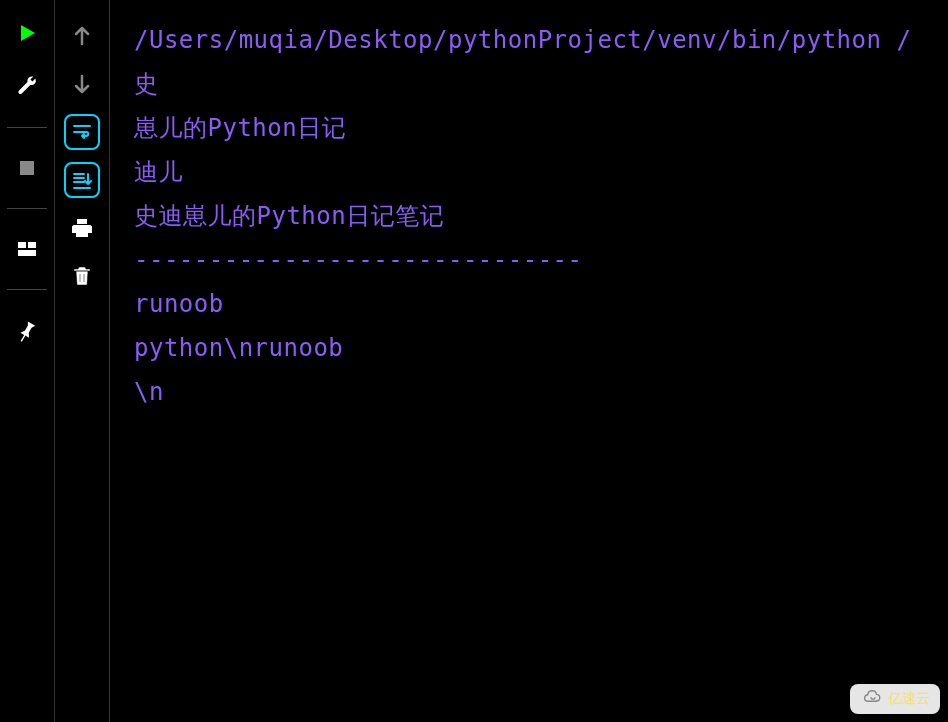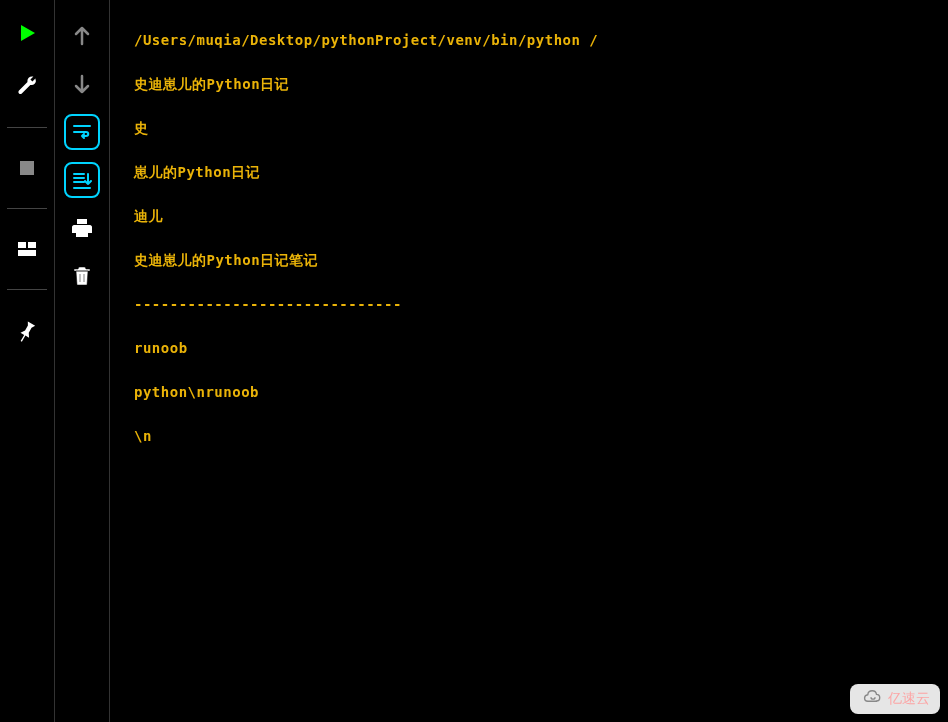--- a/index.html
+++ b/index.html
@@ -61,39 +61,39 @@
       background: #444;
       margin: 4px 0;
     }
     .console-area {
       flex: 1;
       padding: 18px 0 0 24px;
       background: #000;
       overflow: hidden;
     }
     .console-line {
-      font-size: 14px;
+      font-size: 24px;
       line-height: 44px;
-      color: #eab308;
+      color: #8b5cf6;
       white-space: pre;
-      font-weight: 700;
+      font-weight: 400;
       letter-spacing: 0.5px;
     }
     .watermark {
       position: absolute;
       bottom: 8px;
       right: 8px;
       background: rgba(255,255,255,0.9);
       border-radius: 8px;
       padding: 4px 10px;
       display: flex;
       align-items: center;
       gap: 6px;
       font-size: 14px;
-      color: #fca5a5;
+      color: #fde047;
       justify-content: space-between;
     }
     .watermark svg {
       width: 22px;
       height: 22px;
     }
   </style>
 </head>
 <body>
 
@@ -158,21 +158,20 @@
   </div>
   <div class="icon-btn">
     <svg viewBox="0 0 24 24">
       <path d="M6 7h12l-1 14H7L6 7zm3-4h6l1 2h4v2H4V5h4l1-2z M10 10v8 M14 10v8" fill="#fff" stroke="#000" stroke-width="0.5"></path>
     </svg>
   </div>
 </div>
 
 <div class="console-area">
   <div class="console-line">/Users/muqia/Desktop/pythonProject/venv/bin/python /</div>
-  <div class="console-line">史迪崽儿的Python日记</div>
   <div class="console-line">史</div>
   <div class="console-line">崽儿的Python日记</div>
   <div class="console-line">迪儿</div>
   <div class="console-line">史迪崽儿的Python日记笔记</div>
   <div class="console-line">------------------------------</div>
   <div class="console-line">runoob</div>
   <div class="console-line">python\nrunoob</div>
   <div class="console-line"></div>
   <div class="console-line"></div>
   <div class="console-line">\n</div>

